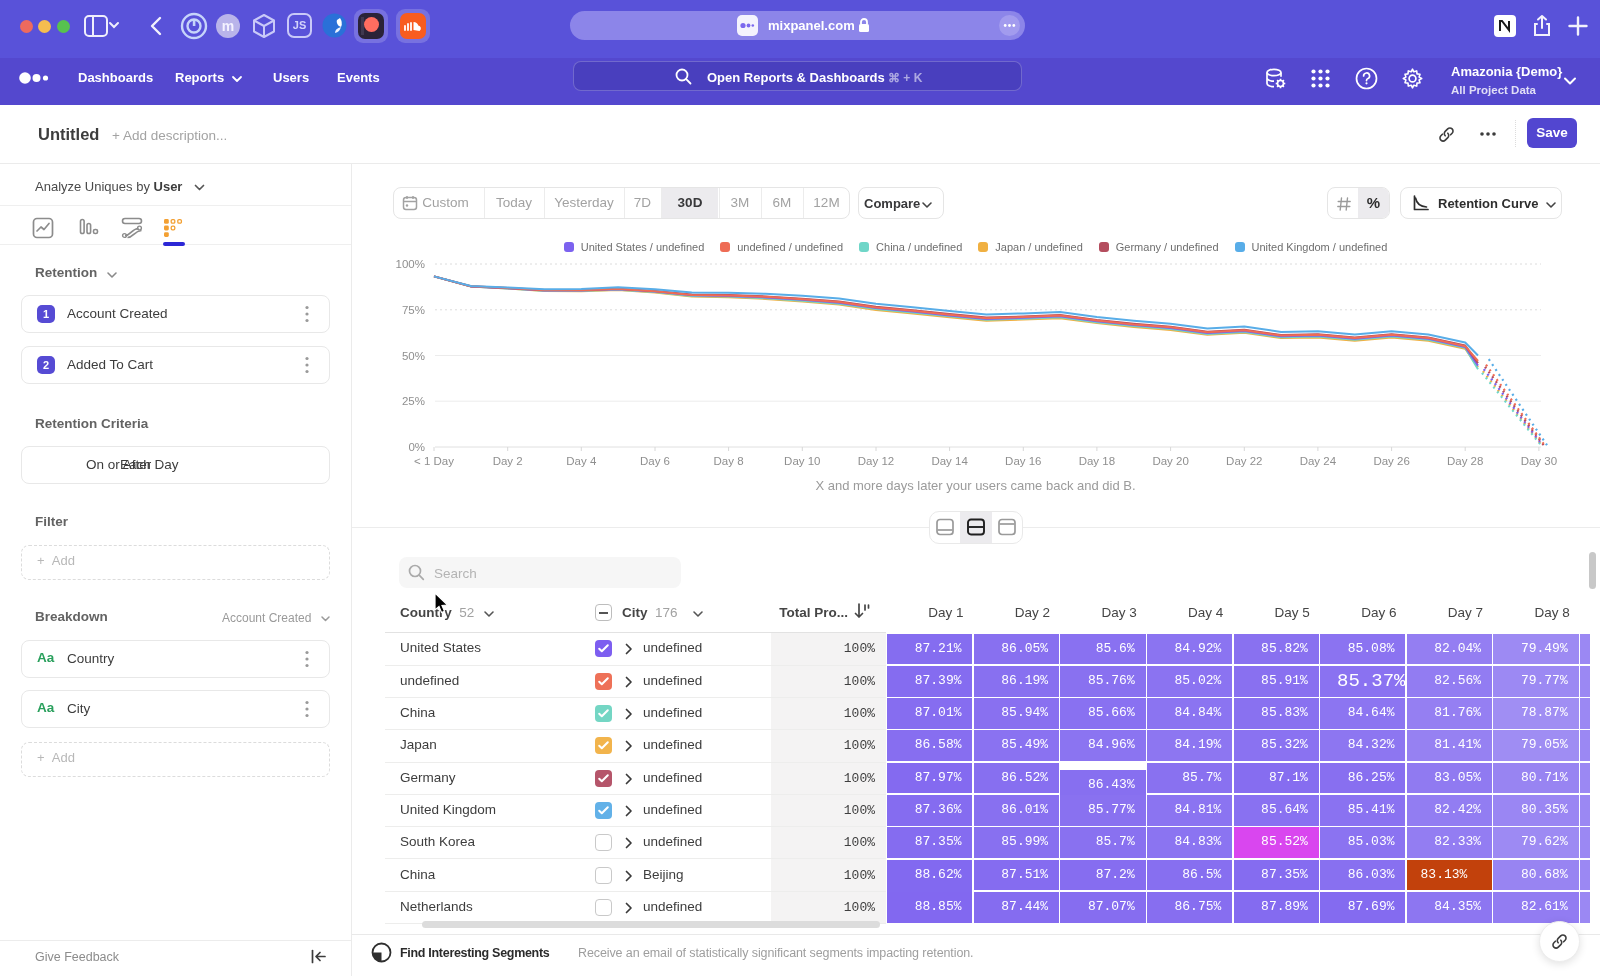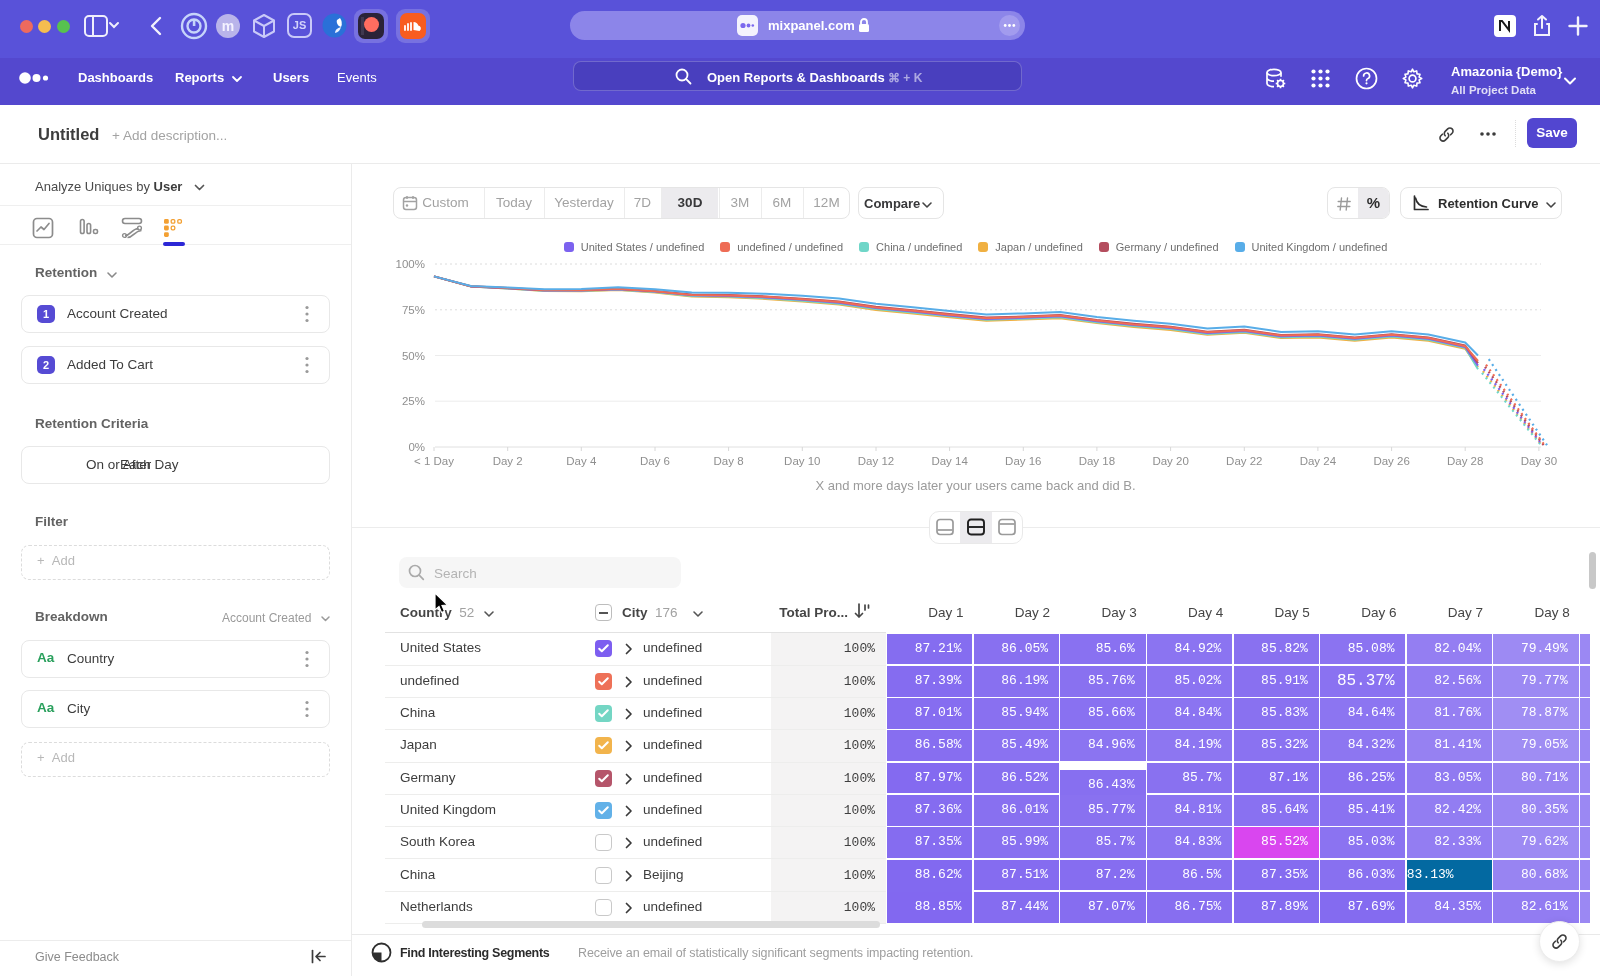--- a/index.html
+++ b/index.html
@@ -78,21 +78,21 @@
 </svg>
 <div class="abs" style="left:0;top:58px;width:1600px;height:47px;background:#5448ce;"></div>
 <svg class="abs" style="left:18px;top:69px" width="36" height="18" viewBox="0 0 36 18">
 <circle cx="7" cy="9" r="5.8" fill="#fff"></circle>
     <circle cx="18.5" cy="9" r="4" fill="#fff"></circle>
     <circle cx="27.5" cy="9" r="2.6" fill="#fff"></circle>
 </svg>
 <div class="abs" style="left:78px;top:70px;font-size:13px;font-weight:600;color:#ffffff;">Dashboards</div>
 <div class="abs" style="left:175px;top:70px;font-size:13px;font-weight:600;color:#ffffff;">Reports</div>
 <div class="abs" style="left:273px;top:70px;font-size:13px;font-weight:600;color:#ffffff;">Users</div>
-<div class="abs" style="left:337px;top:70px;font-size:13px;font-weight:400;color:#ffffff;">Events</div>
+<div class="abs" style="left:337px;top:70px;font-size:13px;font-weight:700;color:#ffffff;">Events</div>
 <svg class="abs" style="left:230px;top:73px" width="14" height="12" viewBox="0 0 14 12">
 <path d="M3 4 l4 4 l4 -4" fill="none" stroke="#ffffff" stroke-width="1.8" stroke-linecap="round" stroke-linejoin="round"></path>
 </svg>
 <div class="abs" style="left:573px;top:61px;width:449px;height:30px;border-radius:8px;background:rgba(30,20,120,0.18);border:1px solid rgba(255,255,255,0.22);"></div>
 <svg class="abs" style="left:674px;top:67px" width="19" height="19" viewBox="0 0 19 19">
 <circle cx="8" cy="8" r="5.5" fill="none" stroke="#ffffff" stroke-width="1.8"></circle>
 <line x1="12.2" y1="12.2" x2="16.5" y2="16.5" stroke="#ffffff" stroke-width="1.8" stroke-linecap="round"></line>
 </svg>
 <div class="abs" style="left:707px;top:70px;font-size:13px;font-weight:600;color:#ffffff;">Open Reports &amp; Dashboards</div>
 <div class="abs" style="left:888px;top:70.5px;font-size:12px;font-weight:600;color:rgba(255,255,255,0.55);">⌘ + K</div>
@@ -425,21 +425,21 @@
 <svg class="abs" style="left:625px;top:675.7px" width="8" height="12" viewBox="0 0 8 12">
     <path d="M1.5 1.5 l4.5 4.5 l-4.5 4.5" fill="none" stroke="#3a3a3a" stroke-width="1.7" stroke-linecap="round" stroke-linejoin="round"></path>
   </svg>
 <div class="abs" style="left:643px;top:672.7px;font-size:13.5px;color:#3d3d3d;">undefined</div>
 <div class="abs mono" style="left:760px;top:673.7px;width:115px;text-align:right;font-size:13px;color:#3f3f3f;">100%</div>
 <div class="abs mono" style="left:887.2px;top:665.8px;width:85.3px;height:30.8px;background:rgb(133,108,240);color:#fff;font-size:13px;text-align:right;line-height:30.8px;padding-right:11px;">87.39%</div>
 <div class="abs mono" style="left:973.8px;top:665.8px;width:85.3px;height:30.8px;background:rgb(136,112,240);color:#fff;font-size:13px;text-align:right;line-height:30.8px;padding-right:11px;">86.19%</div>
 <div class="abs mono" style="left:1060.4px;top:665.8px;width:85.3px;height:30.8px;background:rgb(137,113,240);color:#fff;font-size:13px;text-align:right;line-height:30.8px;padding-right:11px;">85.76%</div>
 <div class="abs mono" style="left:1147.0px;top:665.8px;width:85.3px;height:30.8px;background:rgb(139,115,241);color:#fff;font-size:13px;text-align:right;line-height:30.8px;padding-right:11px;">85.02%</div>
 <div class="abs mono" style="left:1233.6px;top:665.8px;width:85.3px;height:30.8px;background:rgb(137,112,240);color:#fff;font-size:13px;text-align:right;line-height:30.8px;padding-right:11px;">85.91%</div>
-<div class="abs mono" style="left:1320.2px;top:665.8px;width:85.3px;height:30.8px;background:rgb(138,114,241);color:#fff;font-size:16px;text-align:right;line-height:30.8px;padding-right:11px;">85.37%</div>
+<div class="abs mono" style="left:1320.2px;top:665.8px;width:85.3px;height:30.8px;background:rgb(138,114,241);color:#fff;font-size:19px;text-align:right;line-height:30.8px;">85.37%</div>
 <div class="abs mono" style="left:1406.8px;top:665.8px;width:85.3px;height:30.8px;background:rgb(146,124,242);color:#fff;font-size:13px;text-align:right;line-height:30.8px;padding-right:11px;">82.56%</div>
 <div class="abs mono" style="left:1493.4px;top:665.8px;width:85.3px;height:30.8px;background:rgb(156,137,243);color:#fff;font-size:13px;text-align:right;line-height:30.8px;padding-right:11px;">79.77%</div>
 <div class="abs" style="left:1580.0px;top:665.8px;width:10.0px;height:30.8px;background:rgb(155,136,243);"></div>
 <div class="abs" style="left:385px;top:729.2px;width:501px;height:1px;background:#ededec;"></div>
 <div class="abs" style="left:400px;top:705.0px;font-size:13.5px;color:#3d3d3d;">China</div>
 <div class="abs" style="left:595px;top:705.0px;width:17px;height:17px;border-radius:4px;background:#74d6c4;"></div>
 <svg class="abs" style="left:595px;top:705.0px" width="17" height="17" viewBox="0 0 17 17">
     <path d="M4.2 8.7 l2.6 2.6 l6 -6" fill="none" stroke="#fff" stroke-width="2" stroke-linecap="round" stroke-linejoin="round"></path>
   </svg>
 <svg class="abs" style="left:625px;top:708.0px" width="8" height="12" viewBox="0 0 8 12">
@@ -540,21 +540,21 @@
     <path d="M1.5 1.5 l4.5 4.5 l-4.5 4.5" fill="none" stroke="#3a3a3a" stroke-width="1.7" stroke-linecap="round" stroke-linejoin="round"></path>
   </svg>
 <div class="abs" style="left:643px;top:866.5px;font-size:13.5px;color:#3d3d3d;">Beijing</div>
 <div class="abs mono" style="left:760px;top:867.5px;width:115px;text-align:right;font-size:13px;color:#3f3f3f;">100%</div>
 <div class="abs mono" style="left:887.2px;top:859.6px;width:85.3px;height:47px;background:rgb(130,105,240);color:#fff;font-size:13px;text-align:right;line-height:30.8px;padding-right:11px;">88.62%</div>
 <div class="abs mono" style="left:973.8px;top:859.6px;width:85.3px;height:30.8px;background:rgb(133,108,240);color:#fff;font-size:13px;text-align:right;line-height:30.8px;padding-right:11px;">87.51%</div>
 <div class="abs mono" style="left:1060.4px;top:859.6px;width:85.3px;height:30.8px;background:rgb(134,109,240);color:#fff;font-size:13px;text-align:right;line-height:30.8px;padding-right:11px;">87.2%</div>
 <div class="abs mono" style="left:1147.0px;top:859.6px;width:85.3px;height:30.8px;background:rgb(135,111,240);color:#fff;font-size:13px;text-align:right;line-height:30.8px;padding-right:11px;">86.5%</div>
 <div class="abs mono" style="left:1233.6px;top:859.6px;width:85.3px;height:30.8px;background:rgb(133,108,240);color:#fff;font-size:13px;text-align:right;line-height:30.8px;padding-right:11px;">87.35%</div>
 <div class="abs mono" style="left:1320.2px;top:859.6px;width:85.3px;height:30.8px;background:rgb(136,112,240);color:#fff;font-size:13px;text-align:right;line-height:30.8px;padding-right:11px;">86.03%</div>
-<div class="abs mono" style="left:1406.8px;top:859.6px;width:85.3px;height:30.8px;background:#0369a1;color:#fff;font-size:13px;text-align:left;line-height:30.8px;padding-right:11px;">83.13%</div>
+<div class="abs mono" style="left:1406.8px;top:859.6px;width:85.3px;height:30.8px;background:#c2410c;color:#fff;font-size:13px;text-align:center;line-height:30.8px;padding-right:11px;">83.13%</div>
 <div class="abs mono" style="left:1493.4px;top:859.6px;width:85.3px;height:30.8px;background:rgb(152,132,242);color:#fff;font-size:13px;text-align:right;line-height:30.8px;padding-right:11px;">80.68%</div>
 <div class="abs" style="left:1580.0px;top:859.6px;width:10.0px;height:30.8px;background:rgb(155,136,243);"></div>
 <div class="abs" style="left:385px;top:923.0px;width:501px;height:1px;background:#ededec;"></div>
 <div class="abs" style="left:400px;top:898.8px;font-size:13.5px;color:#3d3d3d;">Netherlands</div>
 <div class="abs" style="left:595px;top:898.8px;width:17px;height:17px;border:1.5px solid #c9c9c9;border-radius:4px;background:#fff;"></div>
 <svg class="abs" style="left:625px;top:901.8px" width="8" height="12" viewBox="0 0 8 12">
     <path d="M1.5 1.5 l4.5 4.5 l-4.5 4.5" fill="none" stroke="#3a3a3a" stroke-width="1.7" stroke-linecap="round" stroke-linejoin="round"></path>
   </svg>
 <div class="abs" style="left:643px;top:898.8px;font-size:13.5px;color:#3d3d3d;">undefined</div>
 <div class="abs mono" style="left:760px;top:899.8px;width:115px;text-align:right;font-size:13px;color:#3f3f3f;">100%</div>

